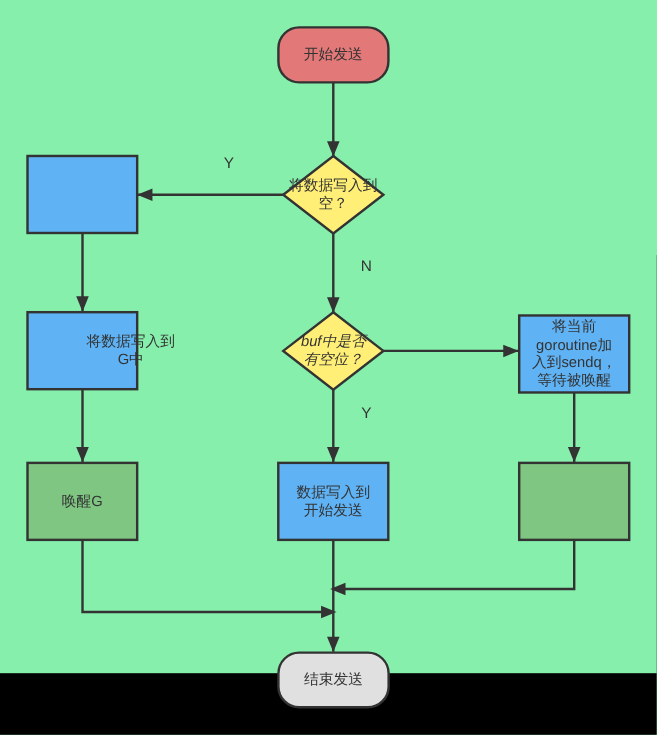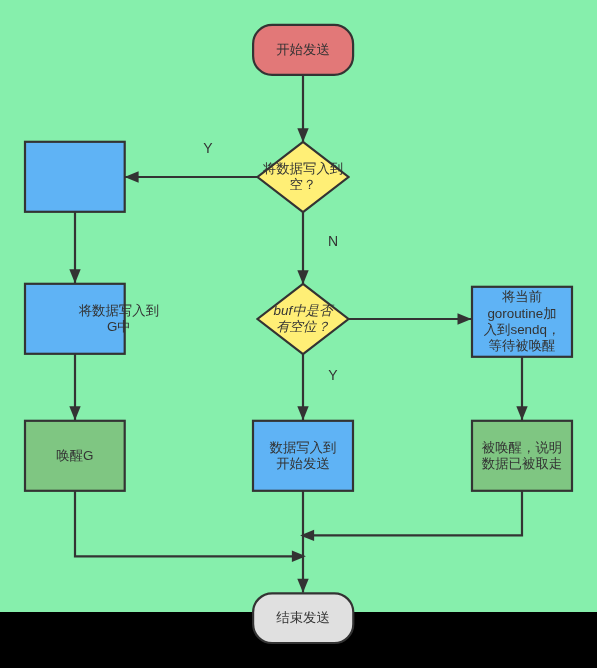--- a/index.html
+++ b/index.html
@@ -79,21 +79,19 @@
 G中</div>
 <div class="nlabel" style="left:25px;top:420.8px;width:99.7px;height:70px;">唤醒G</div>
 <div class="nlabel" style="left:253px;top:284px;width:100px;height:70px;font-style:italic;">buf中是否
 有空位？</div>
 <div class="nlabel" style="left:253px;top:420.8px;width:100px;height:70px;">数据写入到
 开始发送</div>
 <div class="nlabel" style="left:472px;top:286.8px;width:100px;height:70px;text-align:center;">将当前
 goroutine加
 入到sendq，
 等待被唤醒</div>
-<div class="nlabel" style="left:472px;top:420.8px;width:100px;height:70px;">被唤醒，说明
-数据已被取走</div>
 <div class="nlabel" style="left:253px;top:593.3px;width:100.2px;height:49.7px;">结束发送</div>
 
 <div class="elabel" style="left:198px;top:141.2px;width:20px;">Y</div>
 <div class="elabel" style="left:323px;top:233.9px;width:20px;">N</div>
 <div class="elabel" style="left:323px;top:368.1px;width:20px;">Y</div>
 
 </div>
 
 </body></html>

